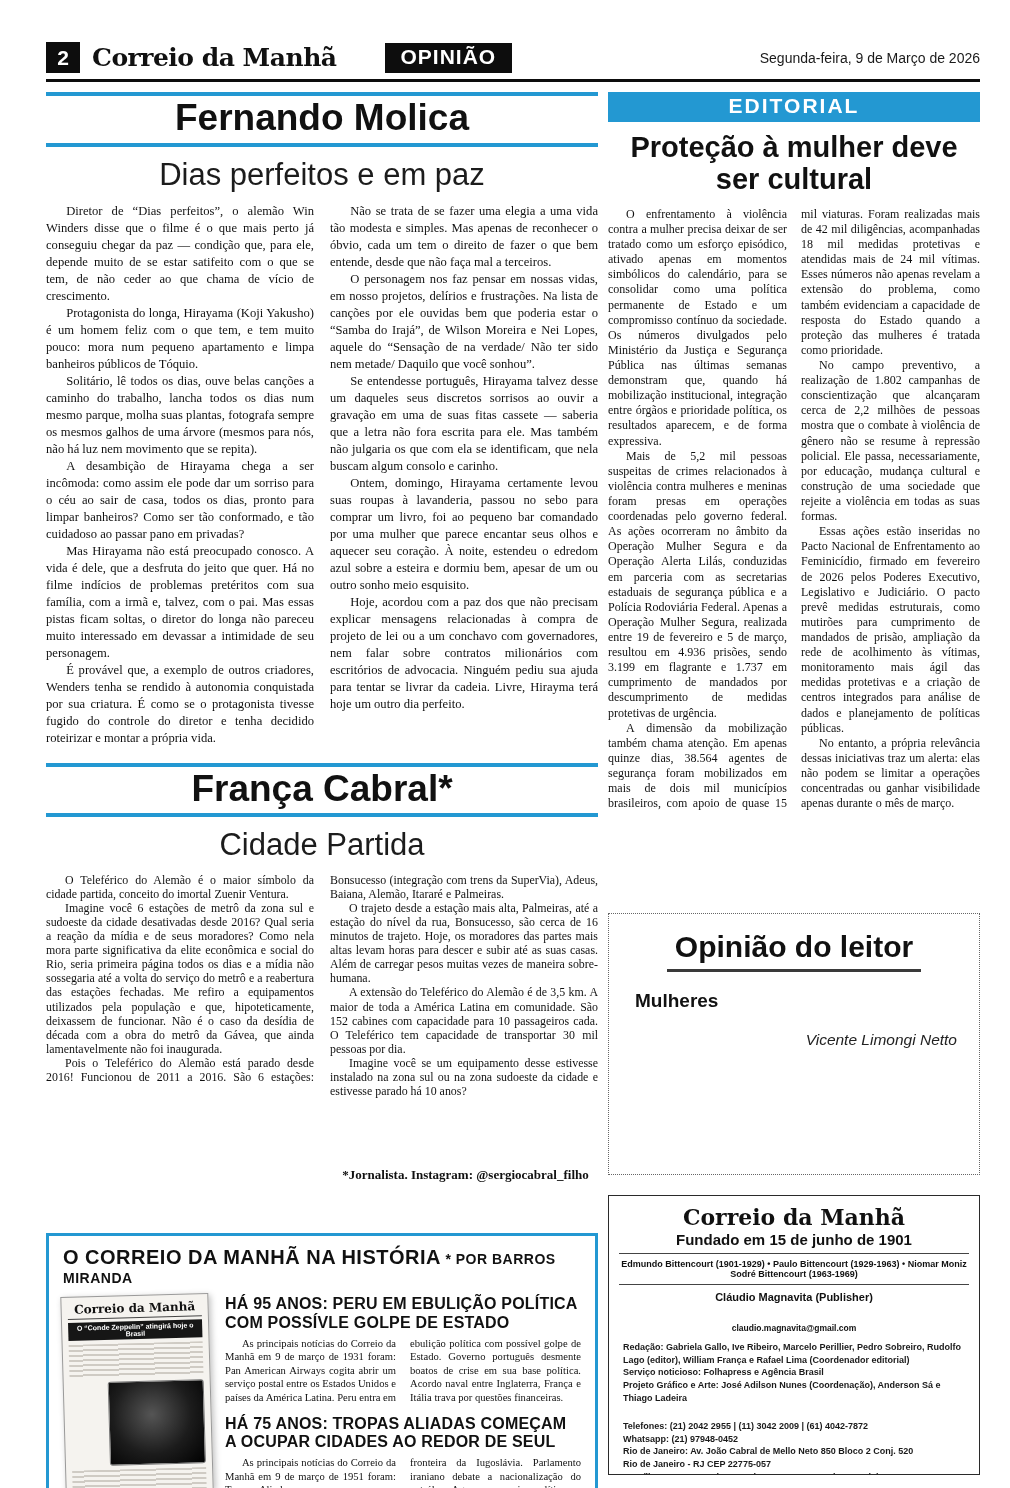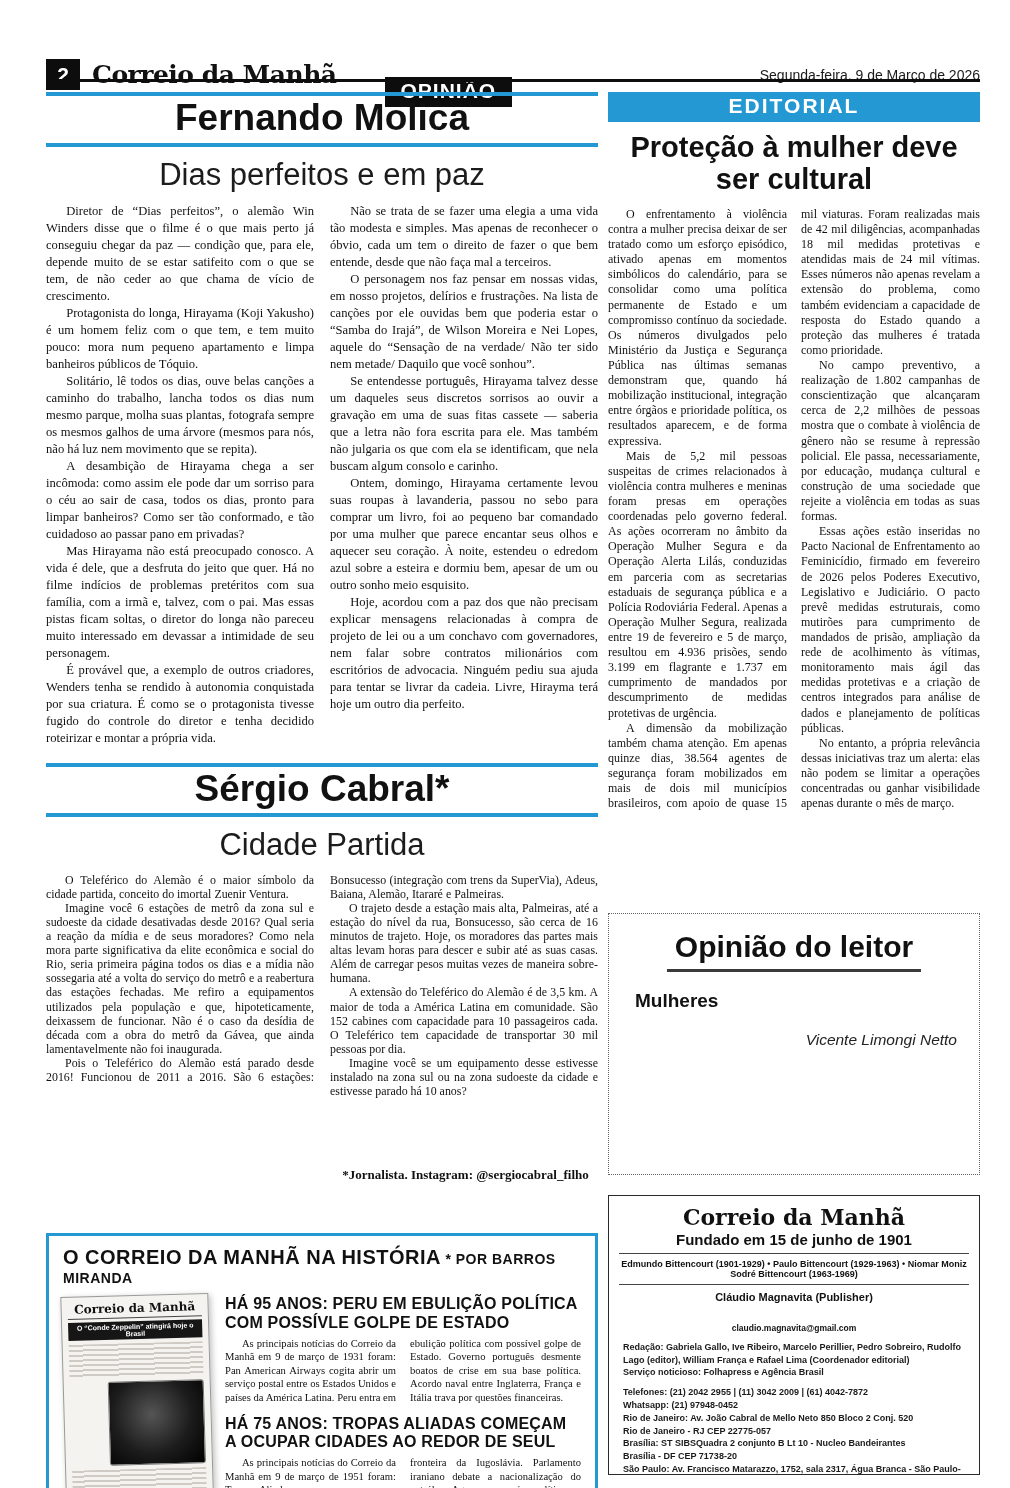--- a/index.html
+++ b/index.html
@@ -12,21 +12,21 @@
   
   .hdr { position:absolute; top:42px; left:46px; right:30px;
          display:flex; align-items:center; }
   .pageno { width:34px; height:31px; background:#0d0d0d; color:#fff;
             font-family:"Liberation Sans",sans-serif; font-weight:bold;
             font-size:21px; display:flex; align-items:center; justify-content:center; }
   .nameplate { font-family:"DejaVu Serif",serif; font-weight:bold;
                font-size:25px; margin-left:12px; letter-spacing:-0.5px; }
   .sectionbox { background:#0d0d0d; color:#fff; font-family:"Liberation Sans",sans-serif;
                 font-weight:bold; font-size:21px; letter-spacing:1px;
-                padding:2px 16px 4px; margin-left:48px;margin-top:35px; }
+                padding:2px 16px 4px; margin-left:48px; }
   .hdr-date { margin-left:auto; font-family:"Liberation Sans",sans-serif;
               font-size:14px; color:#1a1a1a; }
   .hdr-rule { position:absolute; top:79px; left:46px; right:30px;
               height:3px; background:#0d0d0d; }
   
   .main { position:absolute; top:92px; left:46px; right:30px;
           display:flex; gap:10px; }
   .colL { width:552px; flex:none; }
   .colR { flex:1; min-width:0; }
   
@@ -95,21 +95,21 @@
           height:280px; overflow:hidden; }
   .mast-name { font-family:"DejaVu Serif",serif; font-weight:bold; font-size:22px; }
   .mast-founded { font-size:15px; font-weight:600; margin-top:1px; }
   .mast hr { border:none; border-top:1px solid #444; margin:5px 0; }
   .mast-founders { font-size:9px; font-weight:700; }
   .mast-publisher { font-size:11px; font-weight:700; margin-top:6px; }
   .mast-email { font-size:8.5px; font-weight:700;margin-top:20px; }
   .mast-lines { text-align:left; font-size:9px; font-weight:600; line-height:1.42;
                 margin-top:8px; padding:0 4px; color:#1a1a1a; }
   .mast-lines .c { text-align:left; }
-  .mast-lines .gap { margin-top:7px; }
+  .mast-lines .gap { margin-top:15px; }
 </style>
 </head>
 <body>
 
 <div class="page" style="--blue:#2398d2;">
 
   <div class="hdr">
     <div class="pageno">2</div>
     <div class="nameplate">Correio da Manhã</div>
     <div class="sectionbox">OPINIÃO</div>
@@ -136,21 +136,21 @@
             <p>Não se trata de se fazer uma elegia a uma vida tão modesta e simples. Mas apenas de reconhecer o óbvio, cada um tem o direito de fazer o que bem entende, desde que não faça mal a terceiros.</p>
             <p>O personagem nos faz pensar em nossas vidas, em nosso projetos, delírios e frustrações. Na lista de canções por ele ouvidas bem que poderia estar o “Samba do Irajá”, de Wilson Moreira e Nei Lopes, aquele do “Sensação de na verdade/ Não ter sido nem metade/ Daquilo que você sonhou”.</p>
             <p>Se entendesse português, Hirayama talvez desse um daqueles seus discretos sorrisos ao ouvir a gravação em uma de suas fitas cassete — saberia que a letra não fora escrita para ele. Mas também não julgaria os que com ela se identificam, que nela buscam algum consolo e carinho.</p>
             <p>Ontem, domingo, Hirayama certamente levou suas roupas à lavanderia, passou no sebo para comprar um livro, foi ao pequeno bar comandado por uma mulher que parece encantar seus olhos e aquecer seu coração. À noite, estendeu o edredom azul sobre a esteira e dormiu bem, apesar de um ou outro sonho meio esquisito.</p>
             <p>Hoje, acordou com a paz dos que não precisam explicar mensagens relacionadas à compra de projeto de lei ou a um conchavo com governadores, nem falar sobre contratos milionários com escritórios de advocacia. Ninguém pediu sua ajuda para tentar se livrar da cadeia. Livre, Hirayma terá hoje um outro dia perfeito.</p>
           </div>
       </div>
 
       <div class="art2-wrap">
         <div class="rule-blue"></div>
-        <div class="a-author">Sérgio Cabral*</div>
+        <div class="a-author">França Cabral*</div>
         <div class="rule-blue"></div>
         <div class="a-title">Cidade Partida</div>
         <div class="body2 art2-body">
         <p>O Teleférico do Alemão é o maior símbolo da cidade partida, conceito do imortal Zuenir Ventura.</p>
             <p>Imagine você 6 estações de metrô da zona sul e sudoeste da cidade desativadas desde 2016? Qual seria a reação da mídia e de seus moradores? Como nela mora parte significativa da elite econômica e social do Rio, seria primeira página todos os dias e a mídia não sossegaria até a volta do serviço do metrô e a reabertura das estações fechadas. Me refiro a equipamentos utilizados pela população e que, hipoteticamente, deixassem de funcionar. Não é o caso da desídia de década com a obra do metrô da Gávea, que ainda lamentavelmente não foi inaugurada.</p>
             <p>Pois o Teleférico do Alemão está parado desde 2016! Funcionou de 2011 a 2016. São 6 estações: Bonsucesso (integração com trens da SuperVia), Adeus, Baiana, Alemão, Itararé e Palmeiras.</p>
             <p>O trajeto desde a estação mais alta, Palmeiras, até a estação do nível da rua, Bonsucesso, são cerca de 16 minutos de trajeto. Hoje, os moradores das partes mais altas levam horas para descer e subir até as suas casas. Além de carregar pesos muitas vezes de maneira sobre-humana.</p>
             <p>A extensão do Teleférico do Alemão é de 3,5 km. A maior de toda a América Latina em comunidade. São 152 cabines com capacidade para 10 passageiros cada. O Teleférico tem capacidade de transportar 30 mil pessoas por dia.</p>
             <p>Imagine você se um equipamento desse estivesse instalado na zona sul ou na zona sudoeste da cidade e estivesse parado há 10 anos?</p>
           </div>
@@ -219,20 +219,21 @@
         <div class="mast-name">Correio da Manhã</div>
         <div class="mast-founded">Fundado em 15 de junho de 1901</div>
         <hr>
         <div class="mast-founders">Edmundo Bittencourt (1901-1929) • Paulo Bittencourt (1929-1963) • Niomar Moniz Sodré Bittencourt (1963-1969)</div>
         <hr>
         <div class="mast-publisher">Cláudio Magnavita (Publisher)</div>
         <div class="mast-email">claudio.magnavita@gmail.com</div>
         <div class="mast-lines">
             <div>Redação: Gabriela Gallo, Ive Ribeiro, Marcelo Perillier, Pedro Sobreiro, Rudolfo Lago (editor), William França e Rafael Lima (Coordenador editorial)</div>
             <div>Serviço noticioso: Folhapress e Agência Brasil</div>
+            <div>Projeto Gráfico e Arte: José Adilson Nunes (Coordenação), Anderson Sá e Thiago Ladeira</div>
             <div class="gap">Telefones: (21) 2042 2955 | (11) 3042 2009 | (61) 4042-7872</div>
             <div>Whatsapp: (21) 97948-0452</div>
             <div>Rio de Janeiro: Av. João Cabral de Mello Neto 850 Bloco 2 Conj. 520</div>
             <div class="c">Rio de Janeiro - RJ CEP 22775-057</div>
             <div>Brasília: ST SIBSQuadra 2 conjunto B Lt 10 - Nucleo Bandeirantes</div>
             <div class="c">Brasília - DF CEP 71738-20</div>
             <div>São Paulo: Av. Francisco Matarazzo, 1752, sala 2317, Água Branca - São Paulo-SP, - CEP 05001-200</div>
           </div>
 
       </div>

